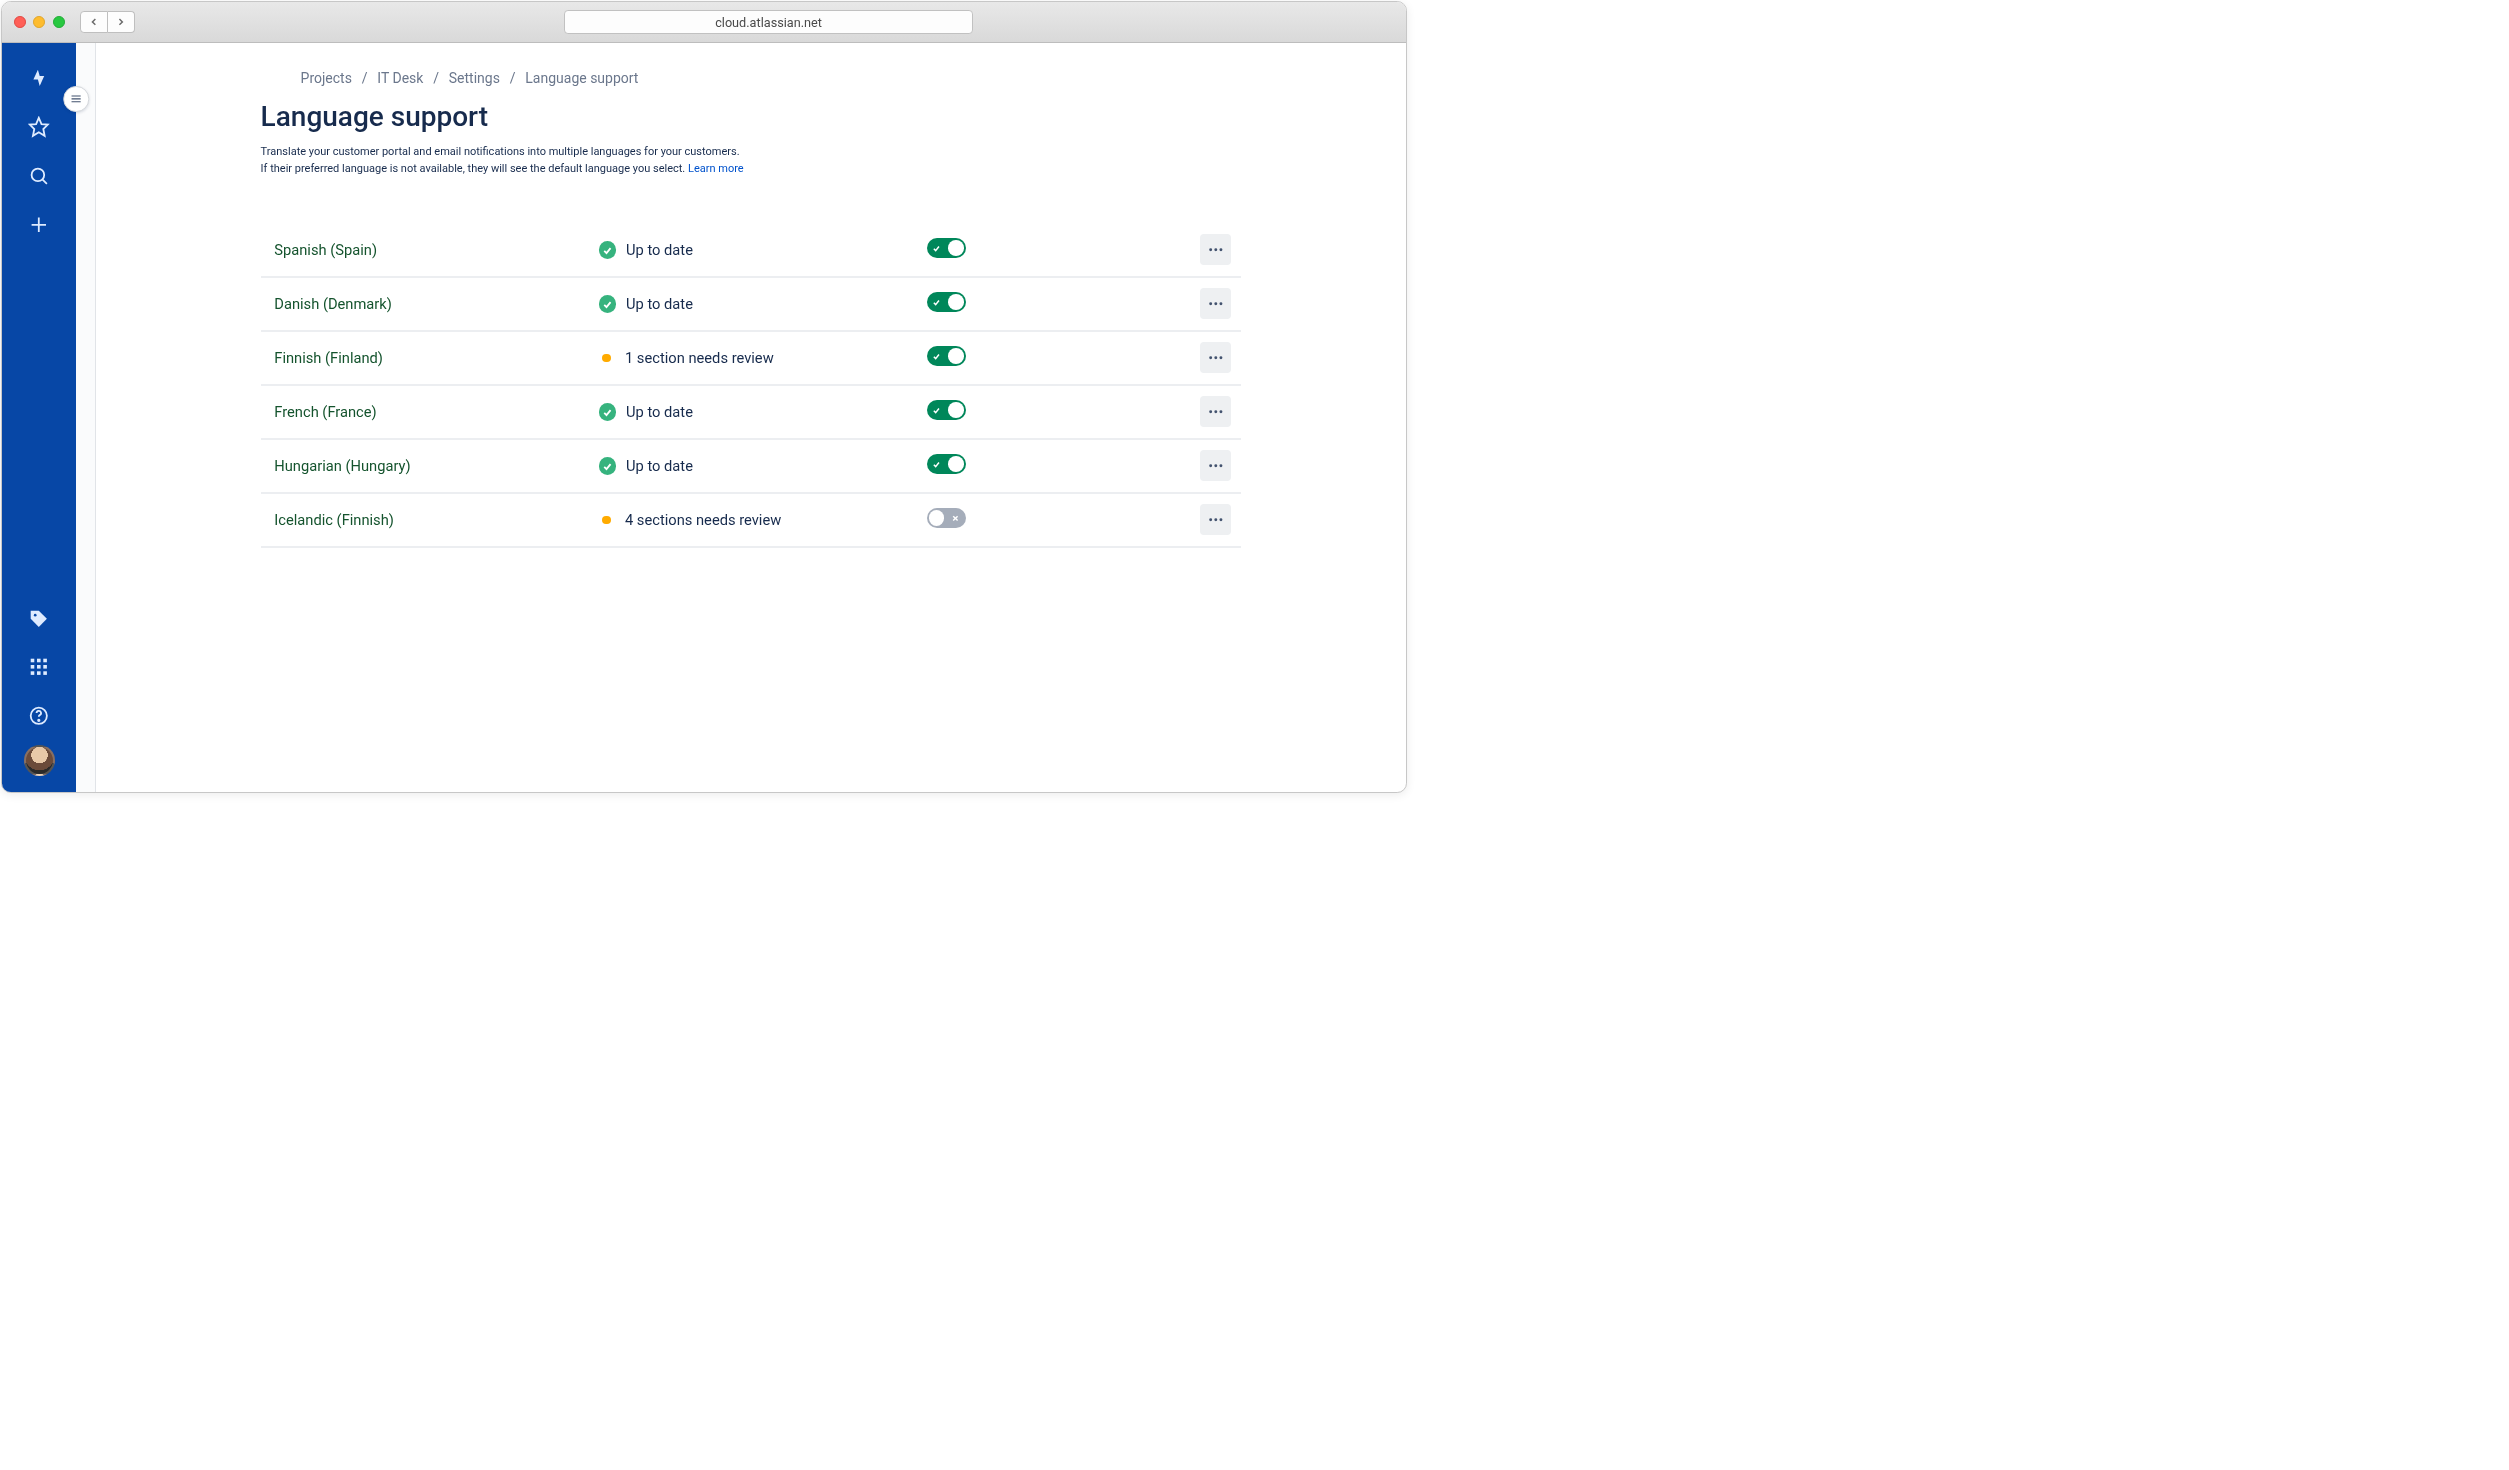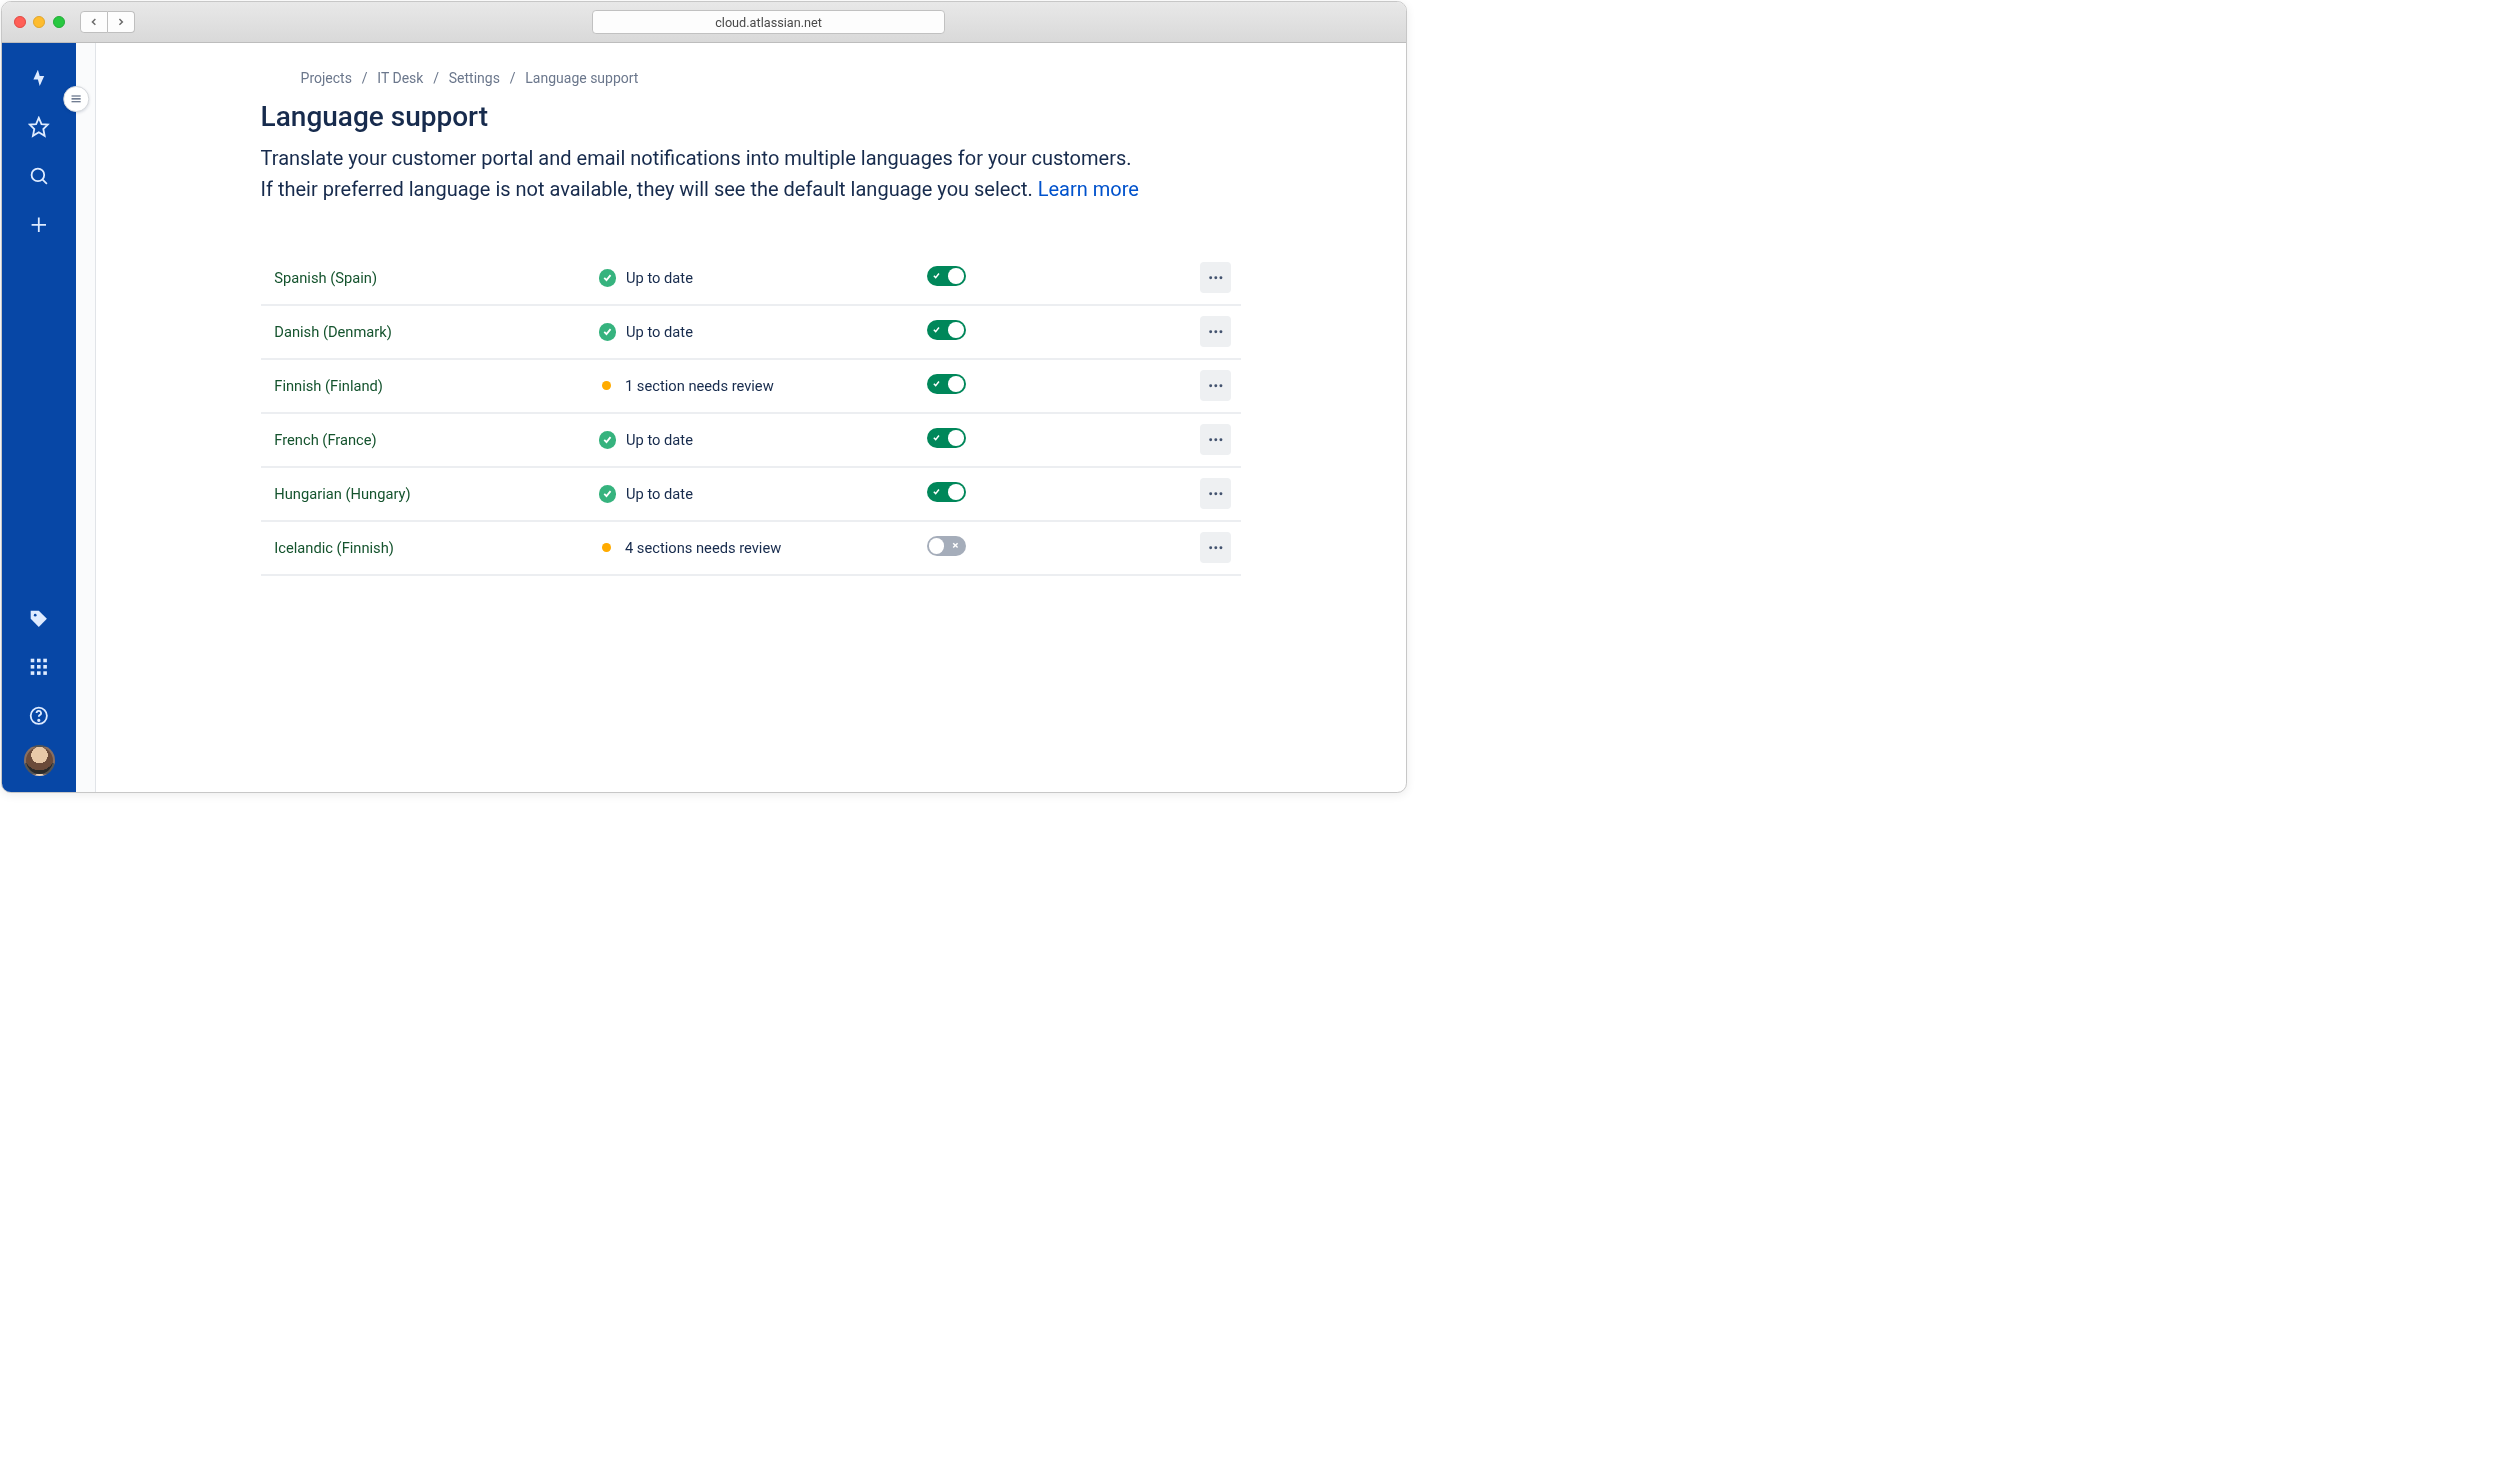--- a/index.html
+++ b/index.html
@@ -47,21 +47,21 @@
     border: 1px solid #bfbfbf;
     display: flex; align-items: center; justify-content: center;
     color: #6b6b6b;
     font-size: 11.8px;
   }
   .nav-btn:first-child { border-radius: 3.9px 0 0 3.9px; }
   .nav-btn:last-child { border-radius: 0 3.9px 3.9px 0; border-left: none; }
 
   .url-bar {
     flex: 0 0 auto;
-    width: 353px;
+    width: 409px;
     margin: 0 auto;
     height: 23.5px;
     background: #fdfdfd;
     border: 1px solid #c1c1c1;
     border-radius: 3.9px;
     display: flex; align-items: center; justify-content: center;
     font-size: 12.7px;
     color: #4a4a4a;
   }
   .chrome-spacer { flex: 1; }
@@ -138,21 +138,21 @@
   .breadcrumbs .sep { color: #6B778C; }
 
   h1.page-title {
     font-size: 28px;
     color: #172B4D;
     font-weight: 500;
     margin-bottom: 9.8px;
   }
 
   .description {
-    font-size: 20px;
+    font-size: 11px;
     color: #172B4D;
     line-height: 1.55;
   }
   .description a { color: #0052CC; text-decoration: none; }
 
   .lang-table {
     margin-top: 47px;
     width: 980px;
   }
   .lang-table .row {

